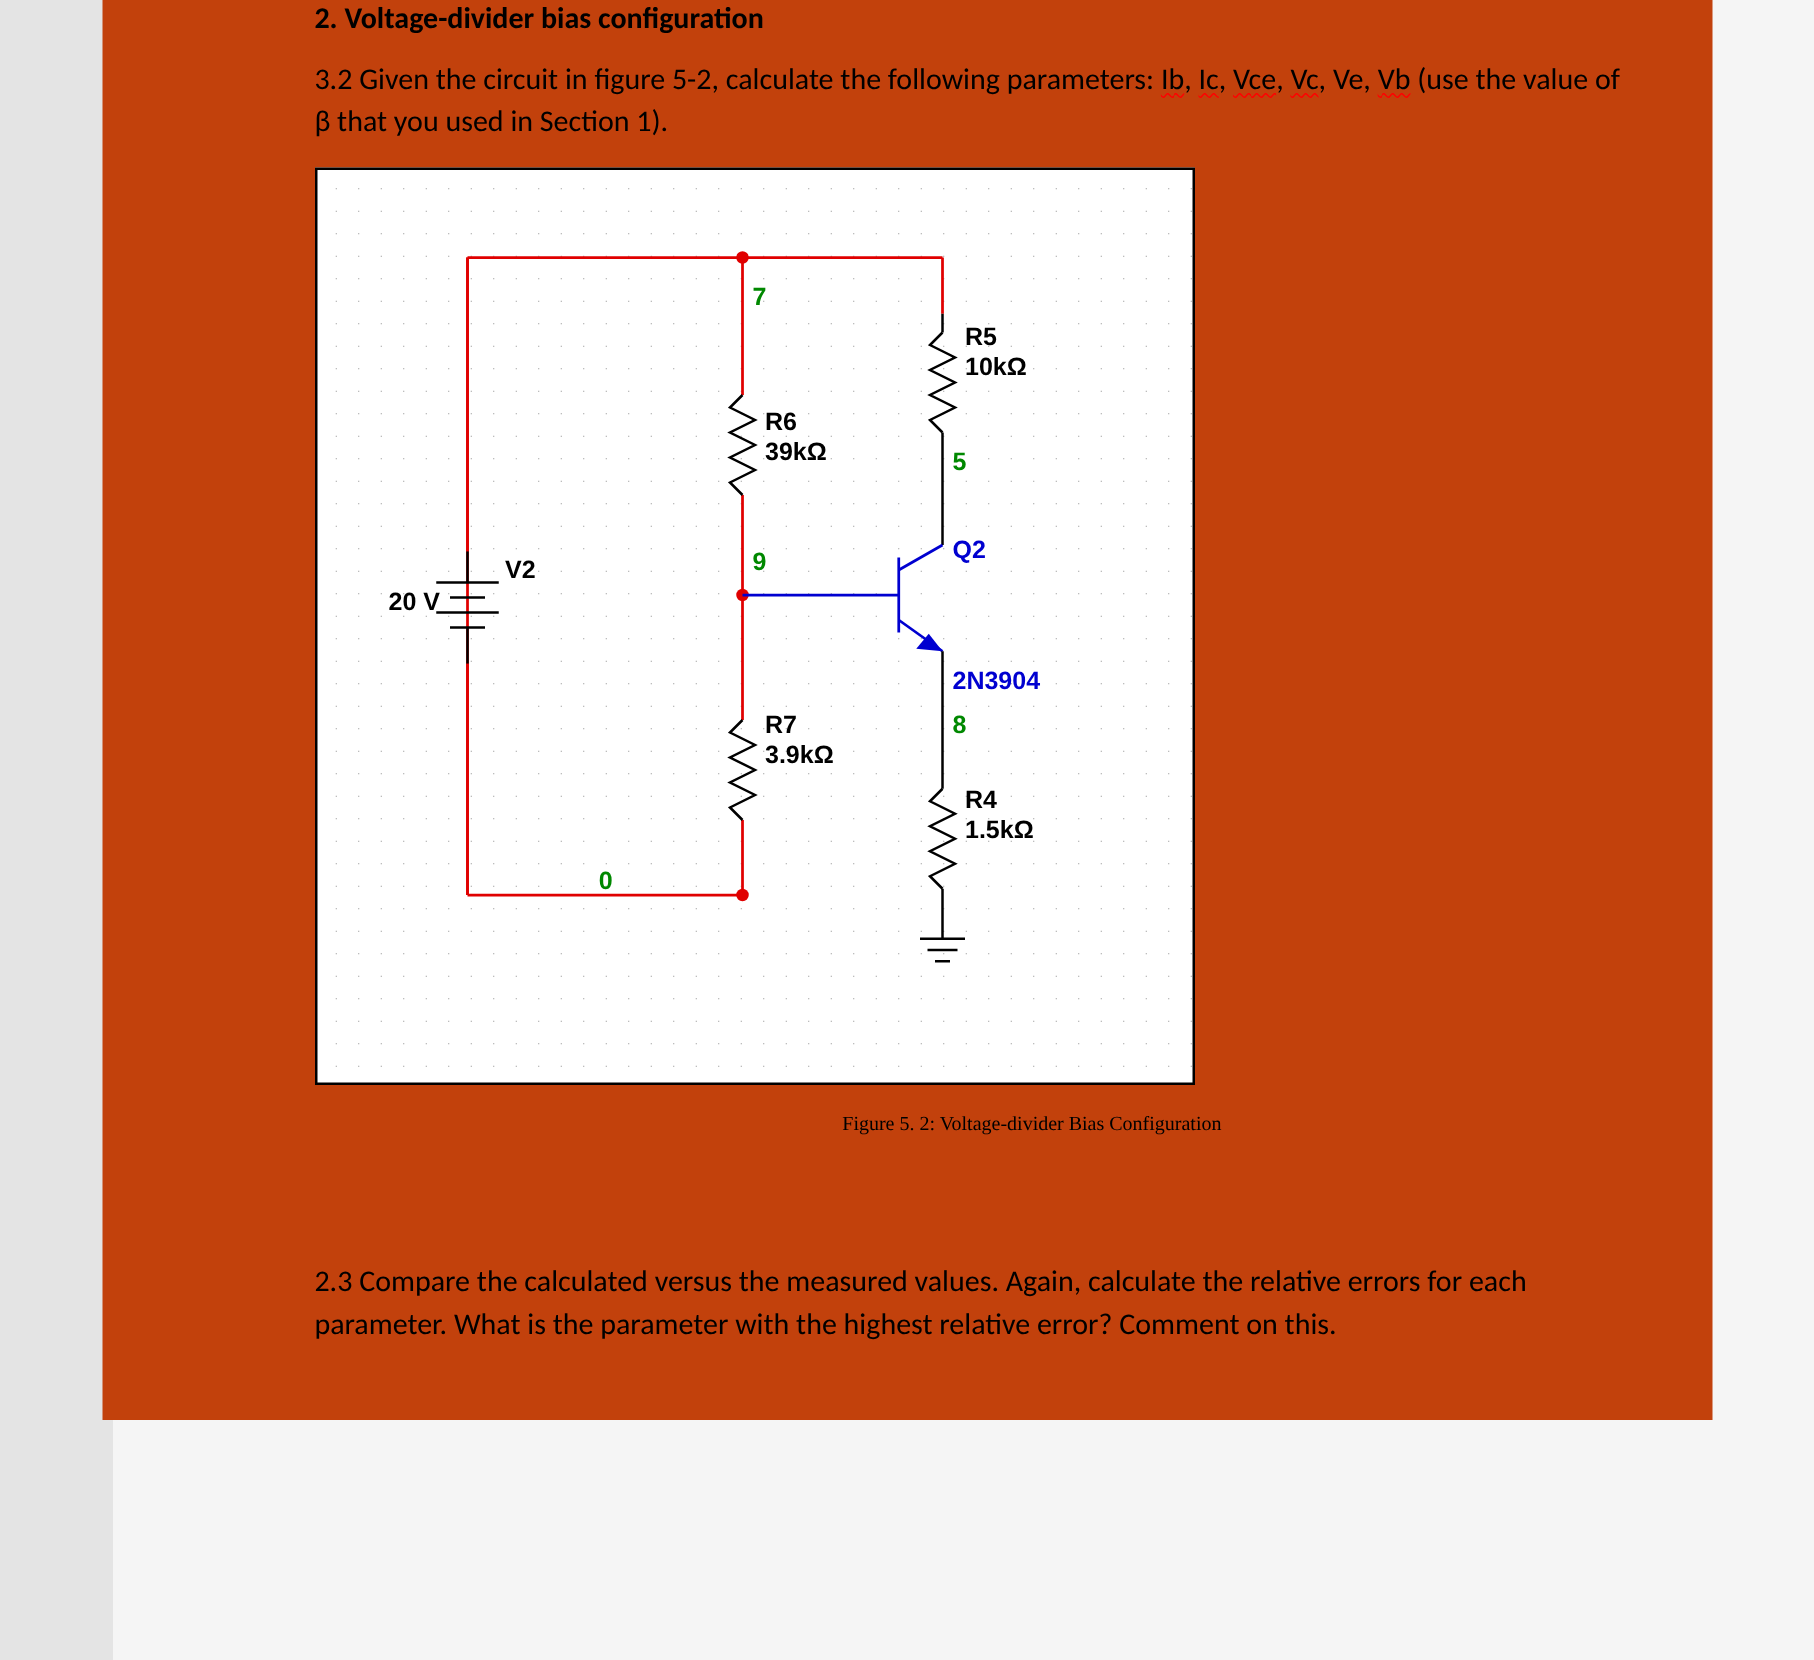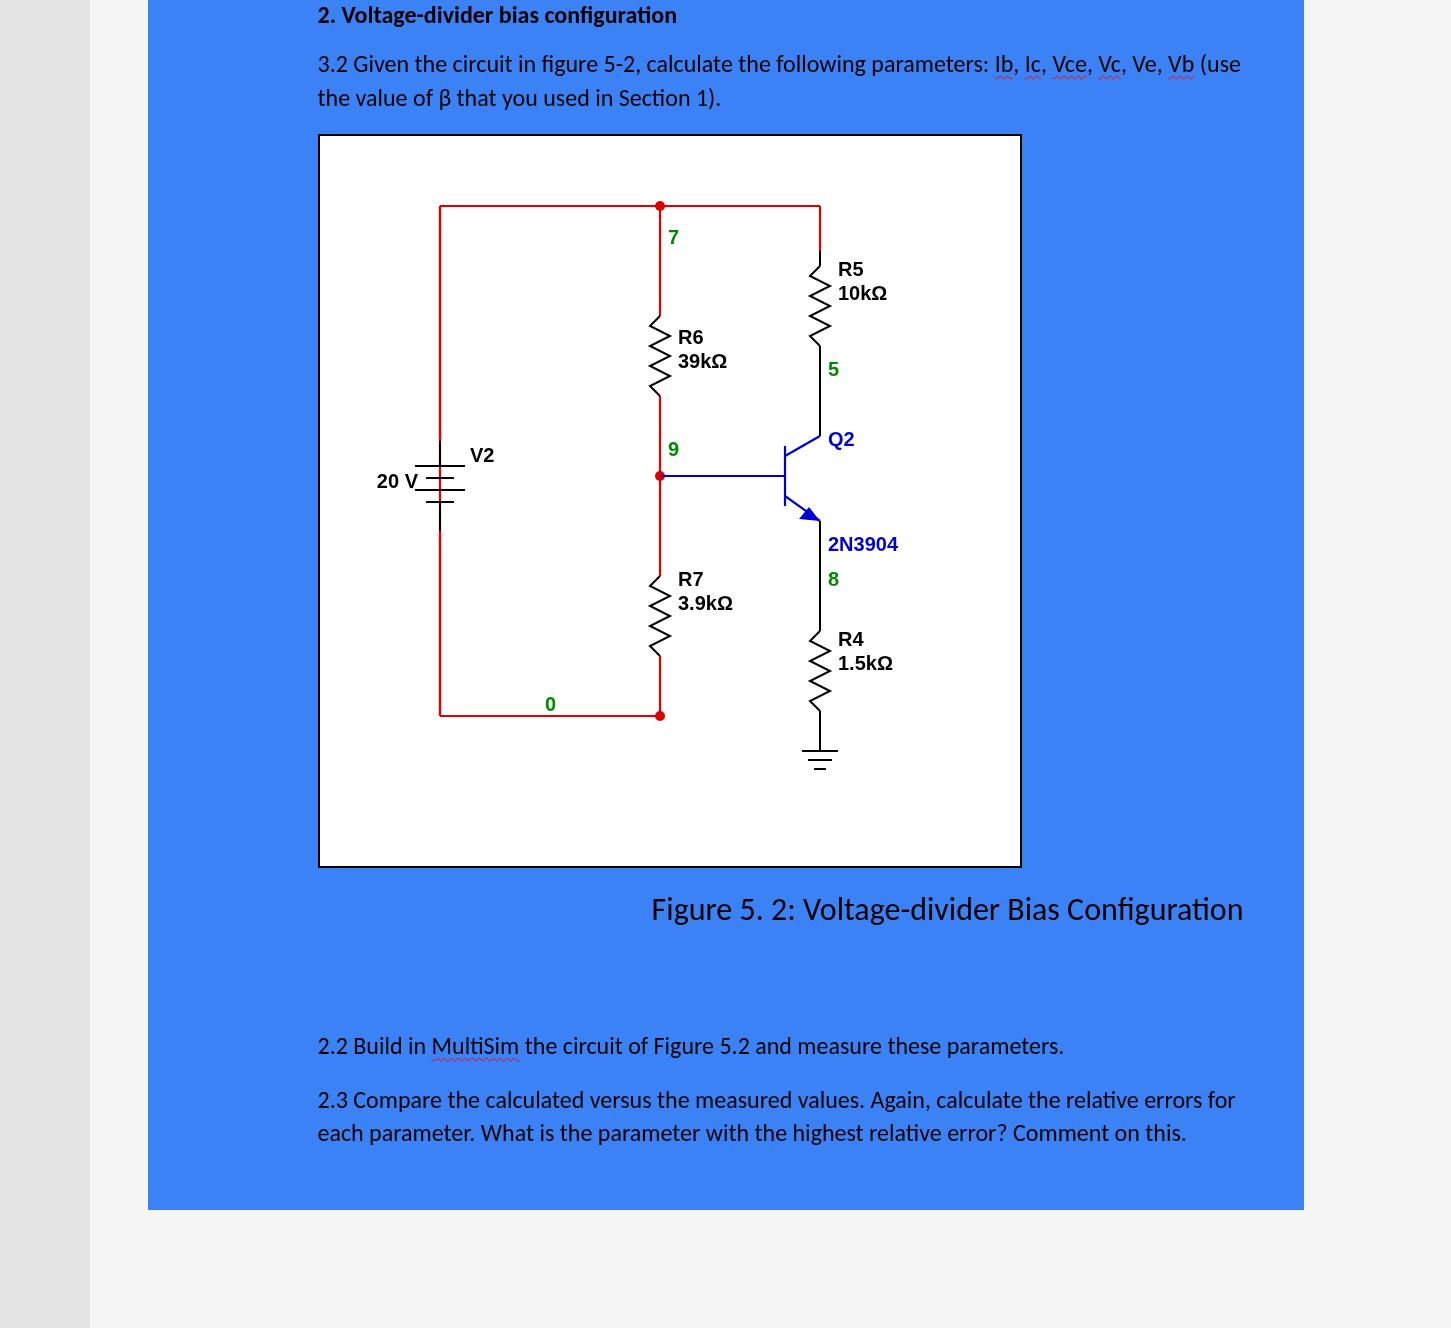--- a/index.html
+++ b/index.html
@@ -3,23 +3,23 @@
   <meta charset="utf-8">
   <style>
     body {
       margin: 0;
       padding: 0;
       background: #f5f5f5;
       font-family: Calibri, 'Segoe UI', Arial, sans-serif;
       color: #000;
     }
     .page {
-      background: #3b82f6;
+      background: #c2410c;
       margin: 0 auto;
-      width: 1156px;
+      width: 1288px;
       padding: 0 60px 40px 170px;
       box-sizing: border-box;
     }
     .sect-title {
       font-weight: bold;
       font-size: 24px;
       margin: 0 0 18px 0;
     }
     .para {
       font-size: 24px;
@@ -66,23 +66,24 @@
       font-size: 20px;
       fill: #008800;
     }
     .blue-lbl {
       font-family: Arial, sans-serif;
       font-weight: bold;
       font-size: 20px;
       fill: #0000d0;
     }
     .fig-cap {
-      text-align: right;
-      font-size: 32px;
+      text-align: center;
+      font-size: 16px;
       margin: 18px 0 0 90px;
+      font-family: Liberation Serif, serif;
     }
     .spacer {
       height: 90px;
     }
     .left-strip {
       position: fixed;
       left: 0; top: 0;
       width: 90px;
       height: 100vh;
       background: #e4e4e4;
@@ -209,21 +210,16 @@
         <rect x="504" y="290" width="40" height="26" fill="#fff" stroke="none"></rect>
         <text class="blue-lbl" x="508" y="310">Q2</text>
         <text class="blue-lbl" x="508" y="415">2N3904</text>
       </svg>
     </div>
     <p class="fig-cap">Figure 5. 2:  Voltage-divider Bias Configuration</p>
   </div>
 
   <div class="spacer"></div>
 
-  <p class="para">
-    <span>2.2 Build in </span>
-    <span class="spell">MultiSim</span>
-    <span> the circuit of Figure 5.2 and measure these parameters.</span>
-  </p>
 
   <p class="para">2.3 Compare the calculated versus the measured values.  Again, calculate the relative errors for each parameter. What is the parameter with the highest relative error?  Comment on this.</p>
 
 </div>
 
 </body></html>

